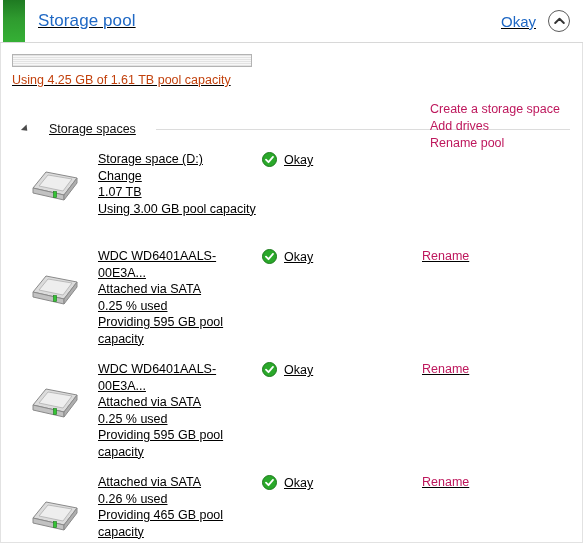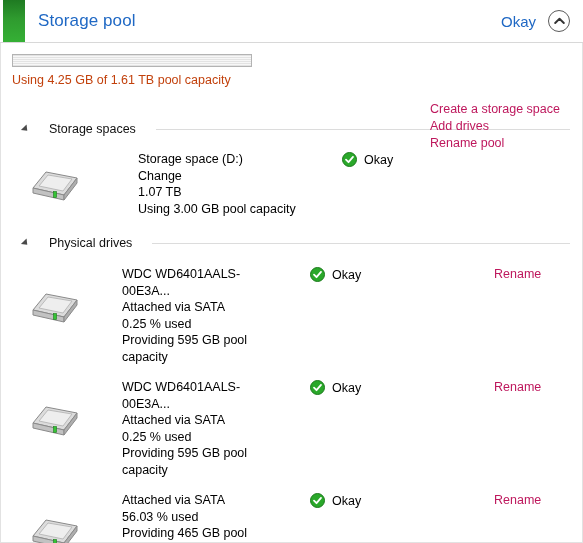--- a/index.html
+++ b/index.html
@@ -14,20 +14,21 @@
     font-size: 12px;
     color: #000000;
     overflow: hidden;
   }
 
   .panel {
     position: relative;
     width: 583px;
     height: 543px;
     box-sizing: border-box;
+    text-decoration: underline;
   }
 
   
   .header {
     position: relative;
     height: 43px;
     box-sizing: border-box;
     display: flex;
     align-items: center;
     border-bottom: 1px solid #d8d8d8;
@@ -187,24 +188,24 @@
   }
   .status-label {
     font-size: 12.5px;
     line-height: 16.5px;
   }
   .item-actions {
     line-height: 17px;
     flex: 1 1 auto;
   }
 
-  .spaces-item { padding-top: 13px; padding-bottom: 10px; gap: 40px; }
+  .spaces-item { padding-top: 13px; padding-bottom: 10px; }
   .spaces-item .item-icon { align-items: flex-start; padding-top: 13px; }
 
-  .drive-item { padding-top: 14px; gap: 24px; }
+  .drive-item { padding-top: 14px; }
   .drive-item .item-icon { align-items: flex-start; padding-top: 20px; }
   .drive-item:last-child { padding-bottom: 16px; }
 </style>
 </head>
 <body>
 
 <div class="panel">
 
   <div class="header">
     <div class="header-accent"></div>
@@ -265,25 +266,20 @@
               <circle cx="7.5" cy="7.5" r="7" fill="#2aa82a" stroke="#1c7a1c" stroke-width="1"></circle>
               <path d="M4 7.7 L6.5 10.2 L11 4.9" fill="none" stroke="#ffffff" stroke-width="1.8" stroke-linecap="round" stroke-linejoin="round"></path>
             </svg>
           </span>
           <span class="status-label">Okay</span>
         </div>
       </div>
     </div>
 
     <div class="section" style="margin-top:7px;">
-      <div class="section-head">
-        <span class="tri"></span>
-        <span class="section-label">Physical drives</span>
-        <span class="section-rule"></span>
-      </div>
 
       <div class="item drive-item">
         <div class="item-icon">
           <span>
             <svg width="52" height="40" viewBox="0 0 52 40">
               <polygon points="4,24 17,8 48,14 35,31" fill="#dcdcdc" stroke="#8a8a8a" stroke-width="1"></polygon>
               <polygon points="4,24 35,31 35,36 4,29" fill="#c2c2c2" stroke="#8a8a8a" stroke-width="1"></polygon>
               <polygon points="35,31 48,14 48,19 35,36" fill="#aeaeae" stroke="#8a8a8a" stroke-width="1"></polygon>
               <polygon points="10,22 19,11 43,15 34,27" fill="#eeeeee" stroke="#b0b0b0" stroke-width="0.8"></polygon>
               <rect x="24.5" y="27.5" width="3" height="6" fill="#35c435" stroke="#1d7a1d" stroke-width="0.6"></rect>
@@ -349,21 +345,21 @@
               <polygon points="4,24 17,8 48,14 35,31" fill="#dcdcdc" stroke="#8a8a8a" stroke-width="1"></polygon>
               <polygon points="4,24 35,31 35,36 4,29" fill="#c2c2c2" stroke="#8a8a8a" stroke-width="1"></polygon>
               <polygon points="35,31 48,14 48,19 35,36" fill="#aeaeae" stroke="#8a8a8a" stroke-width="1"></polygon>
               <polygon points="10,22 19,11 43,15 34,27" fill="#eeeeee" stroke="#b0b0b0" stroke-width="0.8"></polygon>
               <rect x="24.5" y="27.5" width="3" height="6" fill="#35c435" stroke="#1d7a1d" stroke-width="0.6"></rect>
             </svg>
           </span>
         </div>
         <div class="item-info">
           <div>Attached via SATA</div>
-          <div>56.03 % used</div>
+          <div>0.26 % used</div>
           <div>Providing 465 GB pool capacity</div>
         </div>
         <div class="item-status">
           <span class="status-ico">
             <svg width="15" height="15" viewBox="0 0 15 15">
               <circle cx="7.5" cy="7.5" r="7" fill="#2aa82a" stroke="#1c7a1c" stroke-width="1"></circle>
               <path d="M4 7.7 L6.5 10.2 L11 4.9" fill="none" stroke="#ffffff" stroke-width="1.8" stroke-linecap="round" stroke-linejoin="round"></path>
             </svg>
           </span>
           <span class="status-label">Okay</span>

